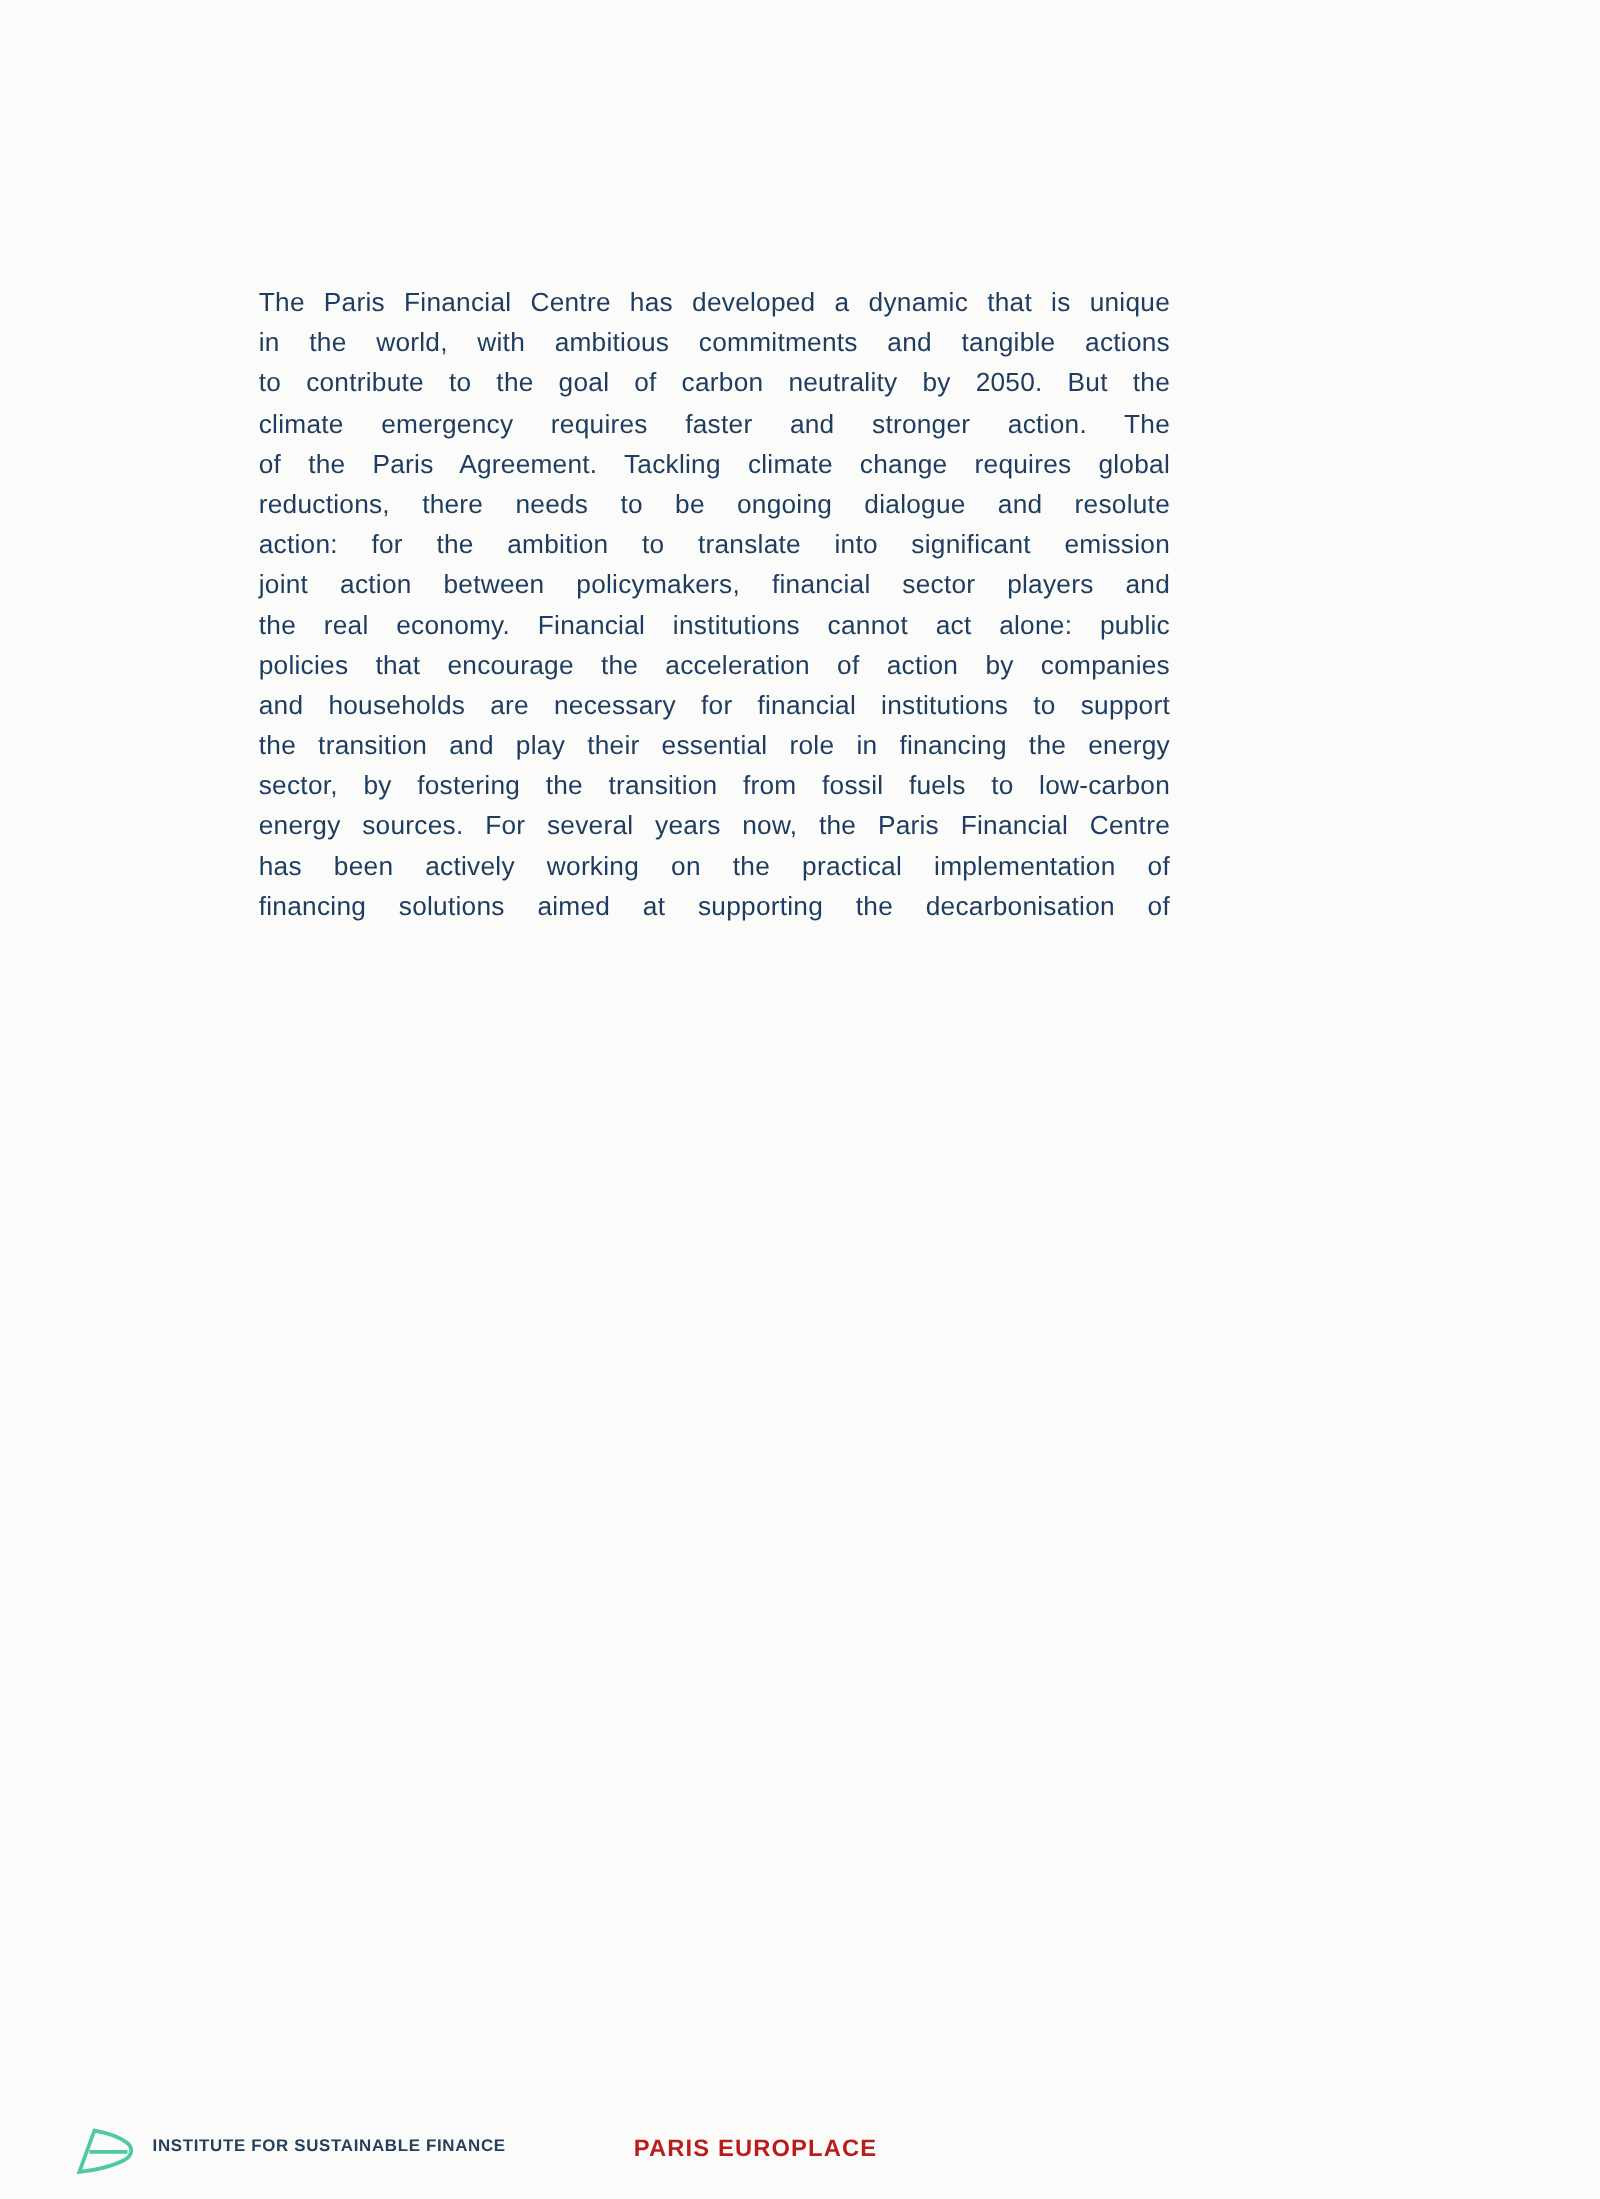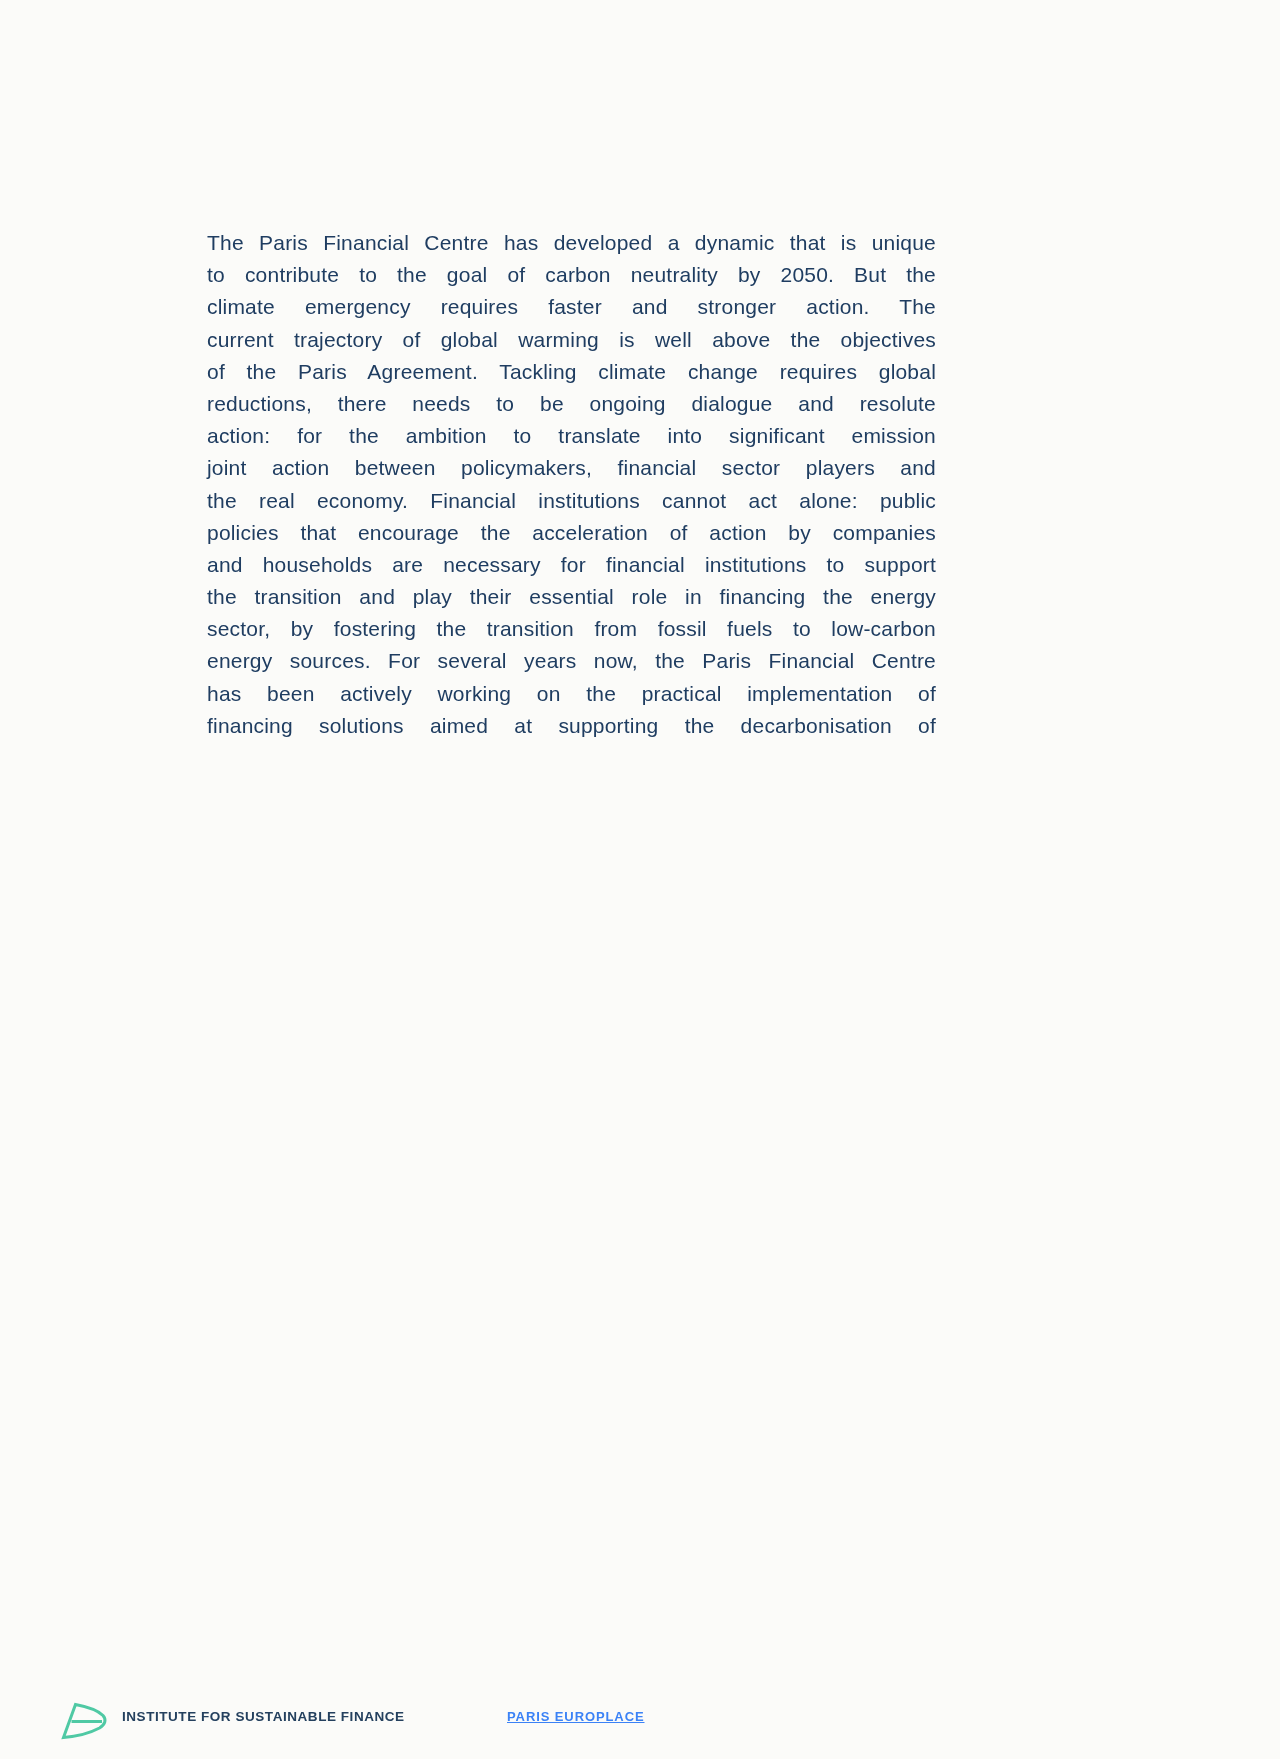--- a/index.html
+++ b/index.html
@@ -59,37 +59,36 @@
     top: 11px;
     color: #24405e;
     font-size: 13.5px;
     font-weight: bold;
     letter-spacing: 0.55px;
   }
   .footer-europlace {
     position: absolute;
     left: 507px;
     top: 11px;
-    color: #3b82f6;
-    font-size: 13px;
+    color: #b91c1c;
+    font-size: 19px;
     font-weight: bold;
     letter-spacing: 0.9px;
-    text-decoration: underline;
   }
 </style>
 </head>
 <body>
 
 <div class="page">
 
   <div class="body-text">
     <div class="pline">The Paris Financial Centre has developed a dynamic that is unique</div>
+    <div class="pline">in the world, with ambitious commitments and tangible actions</div>
     <div class="pline">to contribute to the goal of carbon neutrality by 2050. But the</div>
     <div class="pline">climate emergency requires faster and stronger action. The</div>
-    <div class="pline">current trajectory of global warming is well above the objectives</div>
     <div class="pline">of the Paris Agreement. Tackling climate change requires global</div>
     <div class="pline">reductions, there needs to be ongoing dialogue and resolute</div>
     <div class="pline">action: for the ambition to translate into significant emission</div>
     <div class="pline">joint action between policymakers, financial sector players and</div>
     <div class="pline">the real economy. Financial institutions cannot act alone: public</div>
     <div class="pline">policies that encourage the acceleration of action by companies</div>
     <div class="pline">and households are necessary for financial institutions to support</div>
     <div class="pline">the transition and play their essential role in financing the energy</div>
     <div class="pline">sector, by fostering the transition from fossil fuels to low-carbon</div>
     <div class="pline">energy sources. For several years now, the Paris Financial Centre</div>

